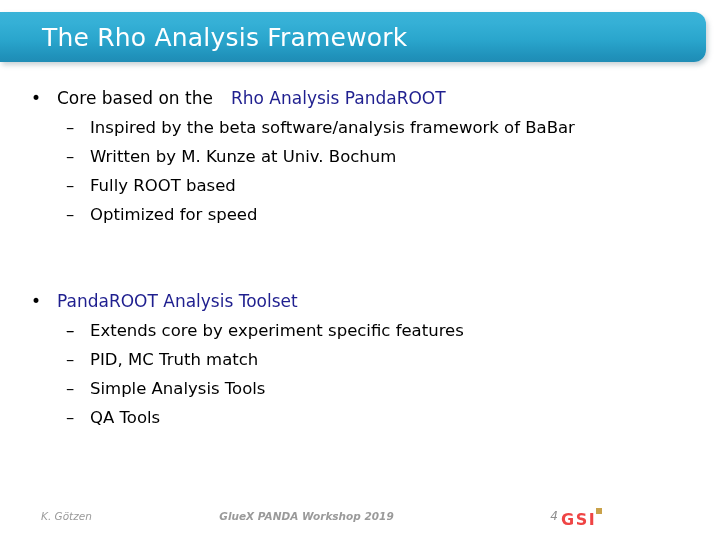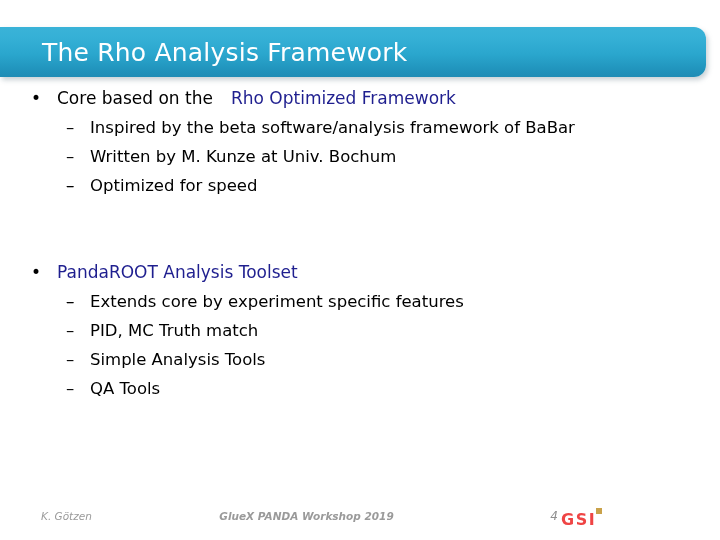--- a/index.html
+++ b/index.html
@@ -15,21 +15,20 @@
     position: relative;
   }
 
   
   .title-bar-wrap {
     position: absolute;
     left: 0;
     top: 12px;
     width: 576px;
     height: 50px;
-    margin-top: 15px;
   }
   .title-bar {
     position: absolute;
     left: 0;
     top: 0;
     width: 706px;
     height: 50px;
     border-top-right-radius: 12px;
     border-bottom-right-radius: 12px;
     background: linear-gradient(to bottom,
@@ -165,31 +164,31 @@
 
 <div class="title-bar-wrap">
   <div class="title-bar"></div>
   <div class="title-text">The Rho Analysis Framework</div>
 </div>
 
 <div class="content">
 
   <div class="group">
     <div class="lvl1">
-      <span class="marker">•</span><span>Core based on the</span><span class="gap"></span><span class="blue">Rho Optimized Framework</span>
+      <span class="marker">•</span><span>Core based on the</span><span class="gap"></span><span class="blue">Rho Analysis PandaROOT</span>
     </div>
 
     <div class="lvl2 wrap">
       <span class="marker">–</span><span>Inspired by the beta software/analysis framework of BaBar</span>
     </div>
     <div class="lvl2">
       <span class="marker">–</span><span>Written by M. Kunze at Univ. Bochum</span>
     </div>
     <div class="lvl2">
-      <span class="marker">–</span>
+      <span class="marker">–</span><span>Fully ROOT based</span>
     </div>
     <div class="lvl2">
       <span class="marker">–</span><span>Optimized for speed</span>
     </div>
   </div>
 
   <div class="group second">
     <div class="lvl1">
       <span class="marker">•</span><span class="blue">PandaROOT Analysis Toolset</span>
     </div>

